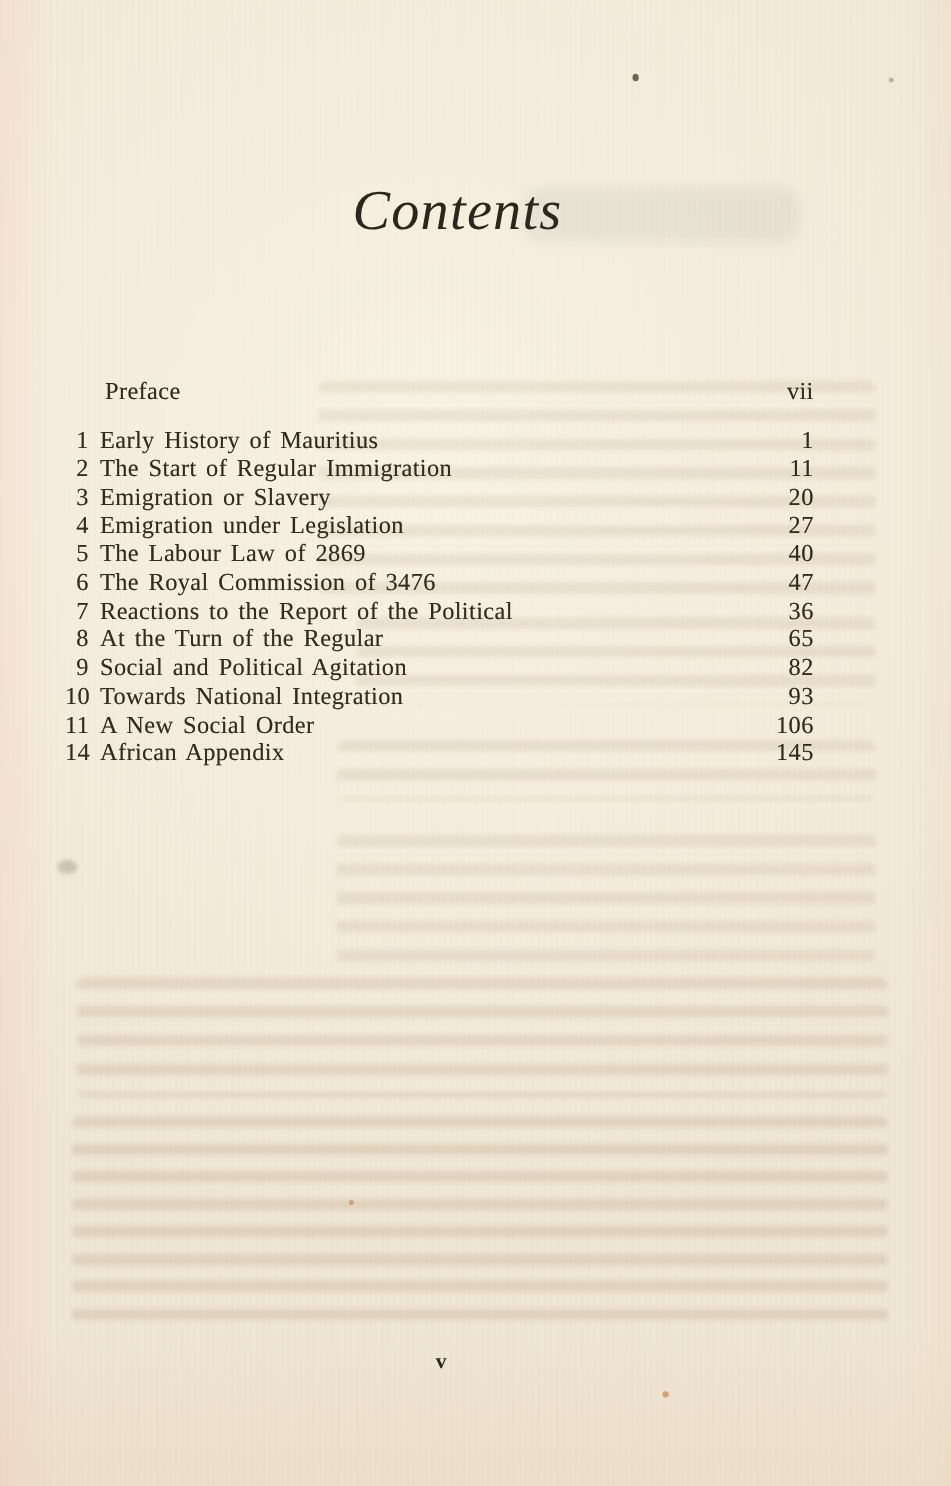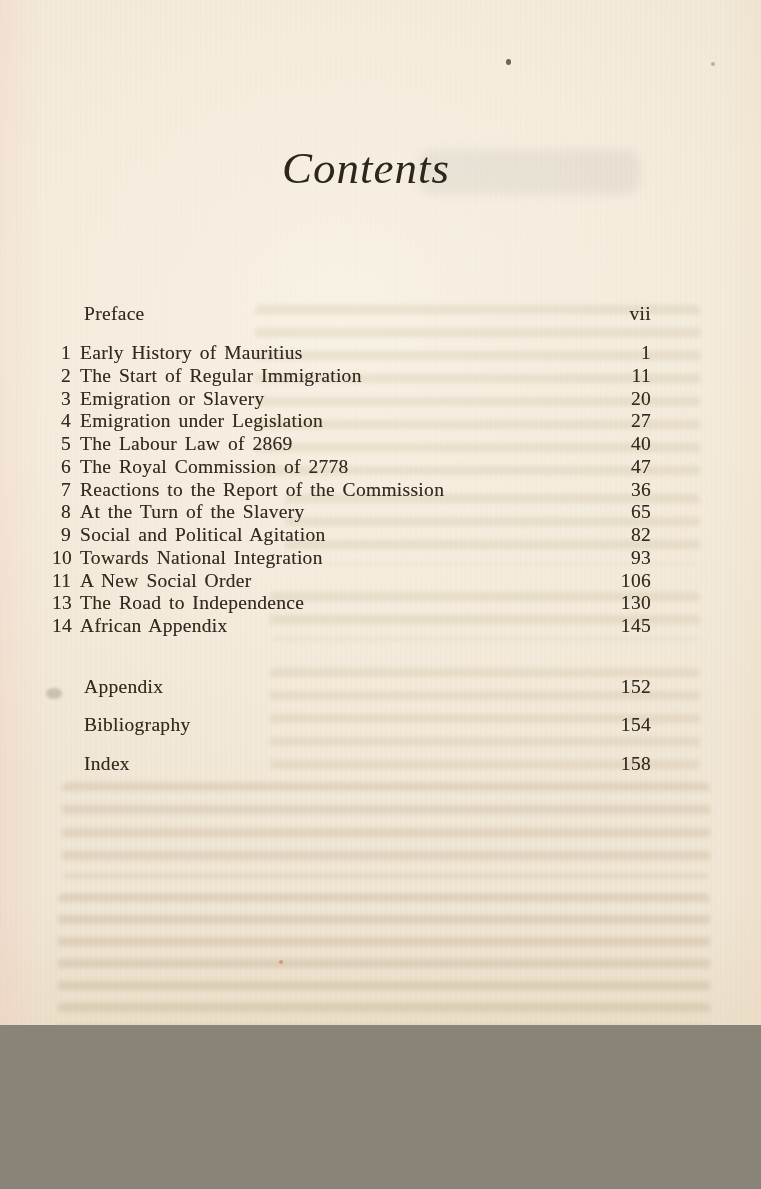--- a/index.html
+++ b/index.html
@@ -1,18 +1,18 @@
 <!DOCTYPE html>
 <html><head>
 <meta charset="utf-8">
 <style>
   html,body{margin:0;padding:0;background:#8a8378;}
   .page{
     position:relative;
-    width:761px;height:1025px;
+    width:761px;height:1189px;
     margin:0 auto;
     overflow:hidden;
     font-family:"Liberation Serif","DejaVu Serif",serif;
     color:#332b20;
     background:
       radial-gradient(140% 90% at 45% 30%, rgba(255,252,242,0.55), rgba(255,252,242,0) 60%),
       linear-gradient(90deg, rgba(243,198,188,0.32) 0px, rgba(243,198,188,0) 42px),
       linear-gradient(270deg, rgba(236,216,190,0.35) 0px, rgba(236,216,190,0) 36px),
       linear-gradient(0deg, rgba(223,203,172,0.28) 0px, rgba(223,203,172,0) 130px),
       repeating-linear-gradient(90deg, rgba(205,185,155,0.05) 0 2px, rgba(255,255,255,0) 2px 5px),
@@ -147,33 +147,33 @@
       </div>
 
       <div class="row">
         <span class="num">5</span>
         <span class="label">The Labour Law of 2869</span>
         <span class="pgnum">40</span>
       </div>
 
       <div class="row">
         <span class="num">6</span>
-        <span class="label">The Royal Commission of 2778</span>
+        <span class="label">The Royal Commission of 3476</span>
         <span class="pgnum">47</span>
       </div>
 
       <div class="row">
         <span class="num">7</span>
-        <span class="label">Reactions to the Report of the Commission</span>
+        <span class="label">Reactions to the Report of the Political</span>
         <span class="pgnum">36</span>
       </div>
 
       <div class="row">
         <span class="num">8</span>
-        <span class="label">At the Turn of the Slavery</span>
+        <span class="label">At the Turn of the Regular</span>
         <span class="pgnum">65</span>
       </div>
 
       <div class="row">
         <span class="num">9</span>
         <span class="label">Social and Political Agitation</span>
         <span class="pgnum">82</span>
       </div>
 
       <div class="row">
@@ -182,46 +182,24 @@
         <span class="pgnum">93</span>
       </div>
 
       <div class="row">
         <span class="num">11</span>
         <span class="label">A New Social Order</span>
         <span class="pgnum">106</span>
       </div>
 
 
-      <div class="row">
-        <span class="num">13</span>
-        <span class="label">The Road to Independence</span>
-        <span class="pgnum">130</span>
-      </div>
 
       <div class="row">
         <span class="num">14</span>
         <span class="label">African Appendix</span>
         <span class="pgnum">145</span>
       </div>
     </div>
 
-  <div class="toc toc-back">
-
-      <div class="row">
-        <span class="label">Appendix</span>
-        <span class="pgnum">152</span>
-      </div>
-
-      <div class="row">
-        <span class="label">Bibliography</span>
-        <span class="pgnum">154</span>
-      </div>
-
-      <div class="row">
-        <span class="label">Index</span>
-        <span class="pgnum">158</span>
-      </div>
-    </div>
 
   <div class="folio">v</div>
 
 </div>
 
 </body></html>

